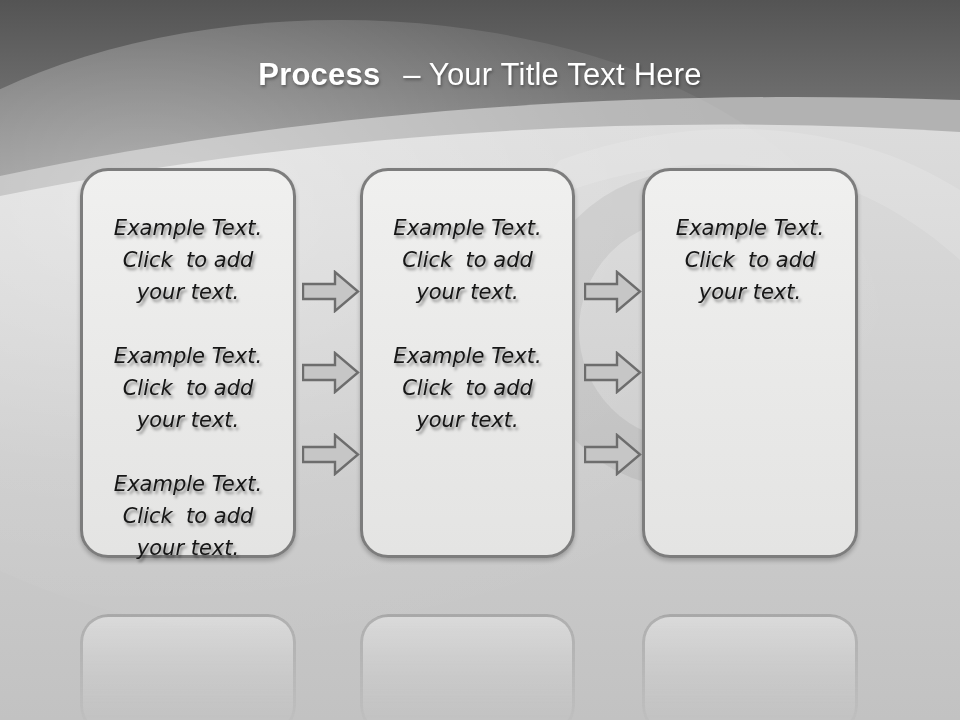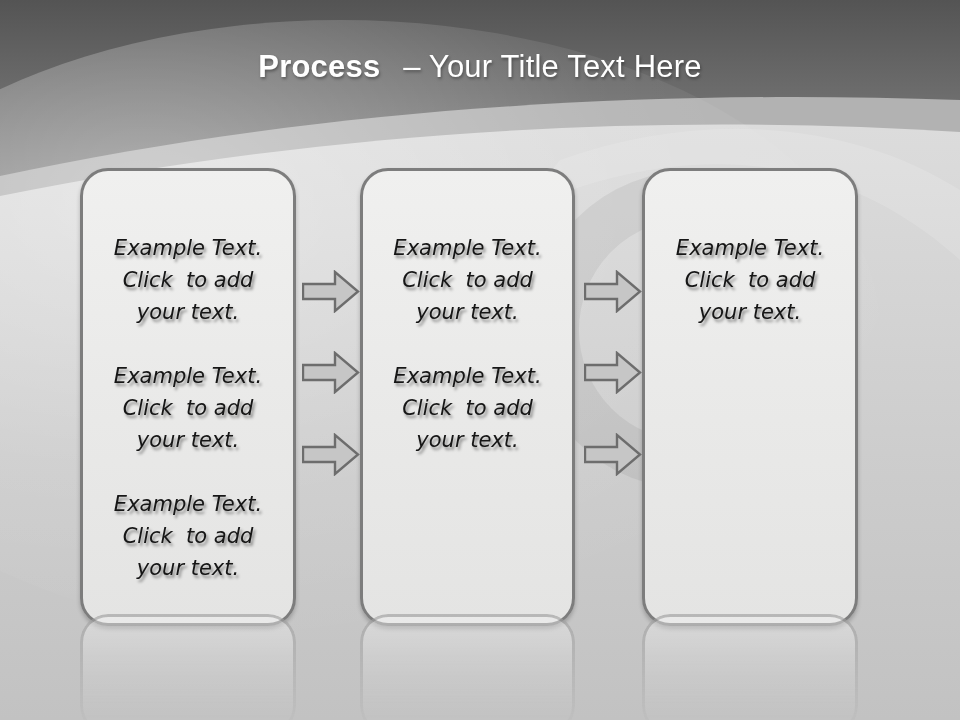--- a/index.html
+++ b/index.html
@@ -7,39 +7,39 @@
     position:relative;
     width:960px;height:720px;
     overflow:hidden;
     font-family:"Liberation Sans",sans-serif;
     user-select:none;
   }
   .bg{position:absolute;left:0;top:0;width:960px;height:720px;}
 
   
   .title{
-    position:absolute;left:0;top:46px;width:960px;
+    position:absolute;left:0;top:54px;width:960px;
     text-align:center;
     color:#ffffff;
     font-size:31px;line-height:42px;
     text-shadow:1px 2px 3px rgba(0,0,0,0.35);
     letter-spacing:0.2px;
     white-space:nowrap;
   }
   .title .t-bold{font-weight:bold;}
   .title .t-rest{font-weight:normal;margin-left:14px;}
 
   
   .box{
-    position:absolute;top:168px;height:458px;
+    position:absolute;top:168px;height:390px;
     background:linear-gradient(180deg,#f0f0ef 0%,#e9e9e8 55%,#e4e4e3 100%);
     border:3px solid #7d7d7d;
     border-radius:28px;
     box-sizing:border-box;
-    padding-top:61px;
+    padding-top:41px;
     box-shadow:0 3px 4px rgba(0,0,0,0.22);
   }
   .box1{left:80px;width:216px;}
   .box2{left:360px;width:215px;}
   .box3{left:642px;width:216px;}
   .para{
     margin:0 0 32px 0;
     text-align:center;
     white-space:pre-line;
     font-family:"DejaVu Sans",sans-serif;

